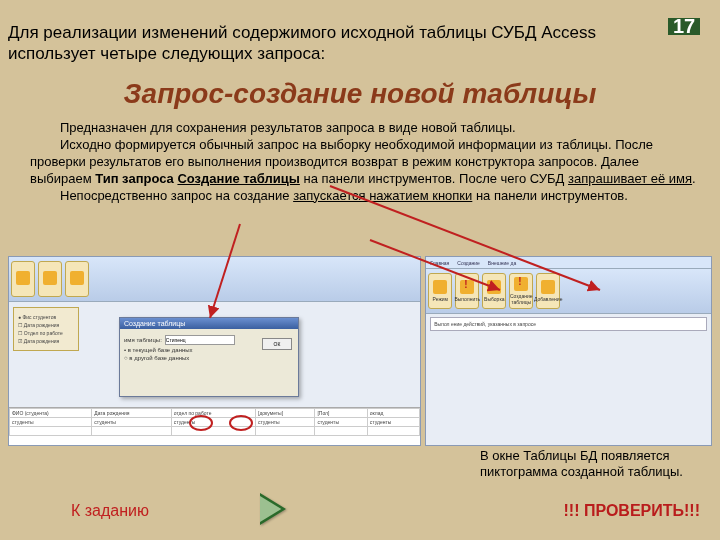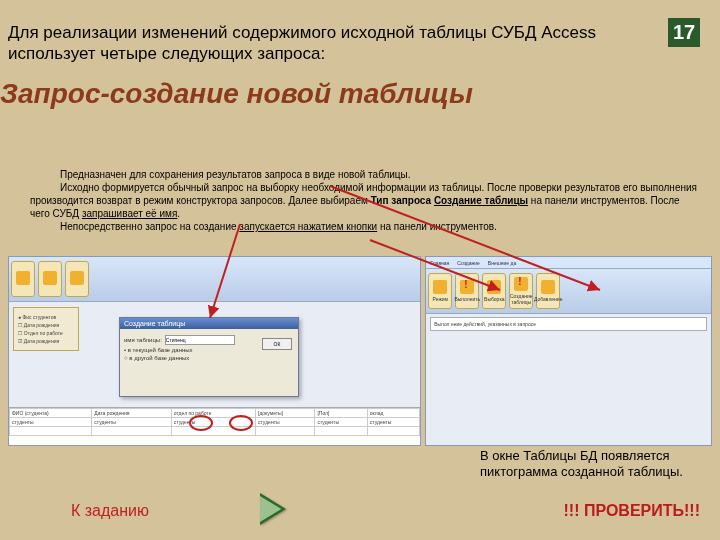--- a/index.html
+++ b/index.html
@@ -1,20 +1,20 @@
 <!DOCTYPE html>
 <html><head>
 <meta charset="utf-8">
 <style>
   * { margin: 0; padding: 0; box-sizing: border-box; }
   body { width: 720px; height: 540px; background: #d4c29a; font-family: Arial, sans-serif; position: relative; overflow: hidden; }
-  .page-num { position: absolute; top: 18px; right: 20px; background: #2a5a2a; color: #fff; width: 32px; height: 29px; display: flex; align-items: center; justify-content: center; font-size: 20px; font-weight: bold; }
+  .page-num { position: absolute; top: 18px; right: 20px; background: #2a5a2a; color: #fff; width: 32px; height: 17px; display: flex; align-items: center; justify-content: center; font-size: 20px; font-weight: bold; }
   .intro { position: absolute; top: 22px; left: 8px; right: 58px; font-size: 17px; text-align: left; line-height: 1.25; }
-  .title { position: absolute; top: 78px; left: 0; right: 0; text-align: left; font-style: italic; color: #8b3a1a; font-size: 28px; font-weight: bold; }
-  .body-text { position: absolute; top: 120px; left: 30px; right: 20px; font-size: 10px; line-height: 1.3; margin-top: 48px; }
+  .title { position: absolute; top: 78px; left: 0; right: 0; text-align: center; font-style: italic; color: #8b3a1a; font-size: 28px; font-weight: bold; }
+  .body-text { position: absolute; top: 120px; left: 30px; right: 20px; font-size: 13px; line-height: 1.3; }
   .body-text p { text-indent: 30px; }
   .body-text b { font-weight: bold; text-align: center; }
   .body-text u { text-decoration: underline; }
   .screenshots { position: absolute; top: 256px; left: 8px; right: 8px; height: 190px; display: flex; gap: 4px; }
   .shot { background: #e8edf5; border: 1px solid #8a9ab5; flex: 1; position: relative; font-size: 6px; overflow: hidden; }
   .shot1 { flex: 1.3; }
   .shot2 { flex: 0.9; }
   .ribbon { background: linear-gradient(#d8e6f9,#b9cce8); height: 45px; border-bottom: 1px solid #9ab; display: flex; align-items: center; padding: 2px; gap: 3px; }
   .rbtn { width: 24px; height: 36px; background: #f5e6b8; border: 1px solid #c0a850; border-radius: 3px; display: flex; flex-direction: column; align-items: center; justify-content: center; }
   .rbtn .ic { width: 14px; height: 14px; background: #f0b030; border-radius: 2px; margin-bottom: 2px; position: relative; }

